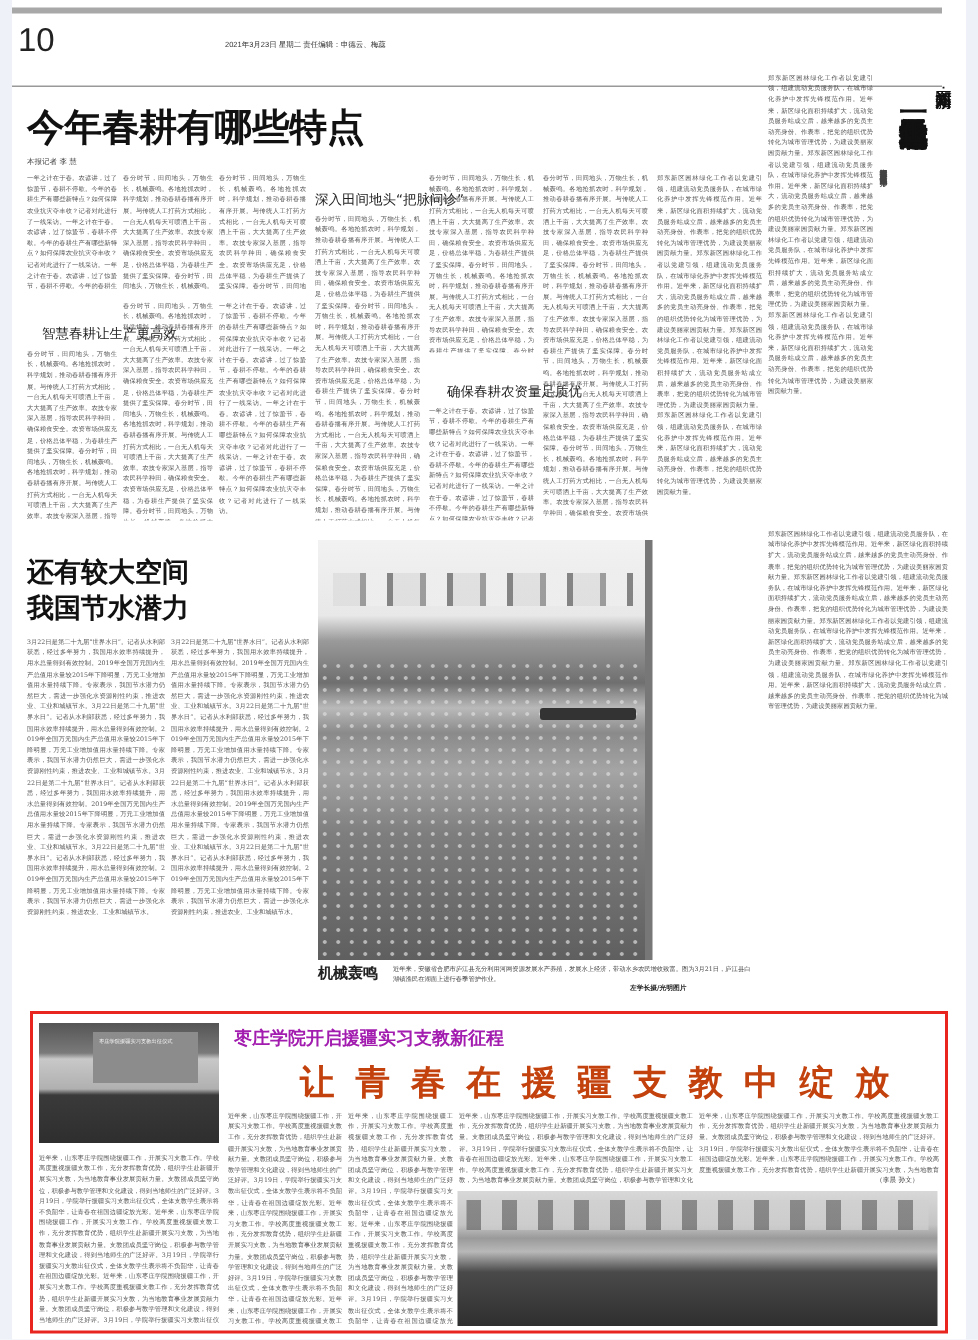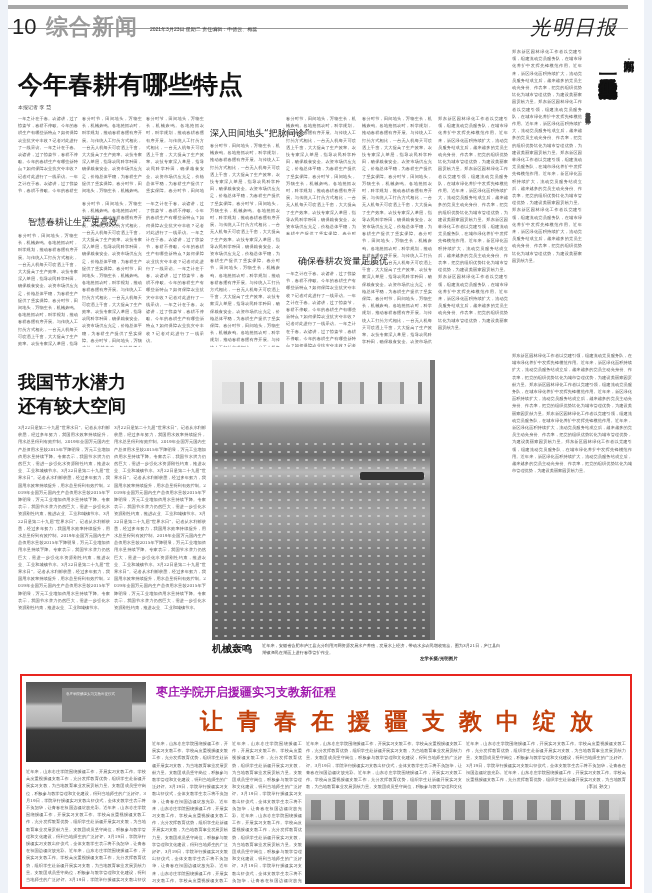--- a/index.html
+++ b/index.html
@@ -1,20 +1,20 @@
 <!DOCTYPE html>
 <html><head>
 <meta charset="utf-8">
 <style>
   * { box-sizing: border-box; margin: 0; padding: 0; }
   html, body { width: 652px; height: 893px; background: #eef2f8; overflow: hidden; }
   body { font-family: "DejaVu Serif", serif; color: #222; position: relative; }
   .page { position: absolute; left: 8px; top: 0; width: 636px; height: 893px; background: #fff; }
   .topbar { position: absolute; left: 8px; top: 5px; width: 620px; height: 4px; background: #a8a8a8; }
-  .hdr { position: absolute; left: 8px; top: 10px; width: 620px; height: 19px; border-bottom: 1px solid #999; }
+  .hdr { position: absolute; left: 8px; top: 10px; width: 620px; height: 48px; border-bottom: 1px solid #999; }
   .hdr .num { position: absolute; left: 4px; top: 4px; font-family: "Liberation Sans", sans-serif; font-size: 22px; color: #222; }
   .hdr .sec { position: absolute; left: 38px; top: 2px; font-size: 22px; font-weight: bold; color: #9a9a9a; letter-spacing: 1px; }
   .hdr .meta { position: absolute; left: 142px; top: 16px; font-size: 5px; color: #333; font-family: "Liberation Sans", sans-serif; }
   .hdr .logo { position: absolute; right: 10px; top: 4px; font-size: 20px; font-style: italic; color: #222; font-family: "DejaVu Serif", serif; letter-spacing: 2px; }
   .txt { font-size: 4.2px; line-height: 7.2px; color: #555; text-align: justify; overflow: hidden; word-break: break-all; }
   .col { position: absolute; }
   .h1 { position: absolute; font-weight: bold; color: #111; font-family: "DejaVu Serif", serif; }
   .sub { position: absolute; font-weight: normal; color: #222; font-size: 9px; font-family: "DejaVu Sans", sans-serif; }
   .byline { position: absolute; font-size: 5px; color: #444; }
   .vtitle { position: absolute; writing-mode: vertical-rl; font-weight: bold; color: #111; }
@@ -43,23 +43,21 @@
   .hl-main { position: absolute; left: 200px; top: 706px; font-size: 23px; font-weight: bold; color: #c2410c; letter-spacing: 14px; }
 </style>
 </head>
 <body>
 
 <div class="page"></div>
 <div class="topbar"></div>
 
 <div class="hdr">
   <span class="num">10</span>
-  <span class="sec">综合新闻</span>
   <span class="meta">2021年3月23日  星期二  责任编辑：申德云、梅蕊</span>
-  <span class="logo">光明日报</span>
 </div>
 
 <div class="h1" style="left:18px;top:68px;font-size:25px;">今年春耕有哪些特点</div>
 <div class="byline" style="left:18px;top:104px;">本报记者  李  慧</div>
 
 <div class="col txt" style="left:18px;top:115px;width:60px;height:80px;">一年之计在于春。农谚讲，过了惊蛰节，春耕不停歇。今年的春耕生产有哪些新特点？如何保障农业抗灾夺丰收？记者对此进行了一线采访。一年之计在于春。农谚讲，过了惊蛰节，春耕不停歇。今年的春耕生产有哪些新特点？如何保障农业抗灾夺丰收？记者对此进行了一线采访。一年之计在于春。农谚讲，过了惊蛰节，春耕不停歇。今年的春耕生产有哪些新特点？如何保障农业抗灾夺丰收？记者对此进行了一线采访。一年之计在于春。农谚讲，过了惊蛰节，春耕不停歇。今年的春耕生产有哪些新特点？如何保障农业抗灾夺丰收？记者对此进行了一线采访。</div>
 <div class="col txt" style="left:82px;top:115px;width:60px;height:80px;">春分时节，田间地头，万物生长，机械轰鸣。各地抢抓农时，科学规划，推动春耕春播有序开展。与传统人工打药方式相比，一台无人机每天可喷洒上千亩，大大提高了生产效率。农技专家深入基层，指导农民科学种田，确保粮食安全。农资市场供应充足，价格总体平稳，为春耕生产提供了坚实保障。春分时节，田间地头，万物生长，机械轰鸣。各地抢抓农时，科学规划，推动春耕春播有序开展。与传统人工打药方式相比，一台无人机每天可喷洒上千亩，大大提高了生产效率。农技专家深入基层，指导农民科学种田，确保粮食安全。农资市场供应充足，价格总体平稳，为春耕生产提供了坚实保障。春分时节，田间地头，万物生长，机械轰鸣。各地抢抓农时，科学规划，推动春耕春播有序开展。与传统人工打药方式相比，一台无人机每天可喷洒上千亩，大大提高了生产效率。农技专家深入基层，指导农民科学种田，确保粮食安全。农资市场供应充足，价格总体平稳，为春耕生产提供了坚实保障。春分时节，田间地头，万物生长，机械轰鸣。各地抢抓农时，科学规划，推动春耕春播有序开展。与传统人工打药方式相比，一台无人机每天可喷洒上千亩，大大提高了生产效率。农技专家深入基层，指导农民科学种田，确保粮食安全。农资市场供应充足，价格总体平稳，为春耕生产提供了坚实保障。</div>
 <div class="col txt" style="left:146px;top:115px;width:58px;height:80px;">春分时节，田间地头，万物生长，机械轰鸣。各地抢抓农时，科学规划，推动春耕春播有序开展。与传统人工打药方式相比，一台无人机每天可喷洒上千亩，大大提高了生产效率。农技专家深入基层，指导农民科学种田，确保粮食安全。农资市场供应充足，价格总体平稳，为春耕生产提供了坚实保障。春分时节，田间地头，万物生长，机械轰鸣。各地抢抓农时，科学规划，推动春耕春播有序开展。与传统人工打药方式相比，一台无人机每天可喷洒上千亩，大大提高了生产效率。农技专家深入基层，指导农民科学种田，确保粮食安全。农资市场供应充足，价格总体平稳，为春耕生产提供了坚实保障。春分时节，田间地头，万物生长，机械轰鸣。各地抢抓农时，科学规划，推动春耕春播有序开展。与传统人工打药方式相比，一台无人机每天可喷洒上千亩，大大提高了生产效率。农技专家深入基层，指导农民科学种田，确保粮食安全。农资市场供应充足，价格总体平稳，为春耕生产提供了坚实保障。春分时节，田间地头，万物生长，机械轰鸣。各地抢抓农时，科学规划，推动春耕春播有序开展。与传统人工打药方式相比，一台无人机每天可喷洒上千亩，大大提高了生产效率。农技专家深入基层，指导农民科学种田，确保粮食安全。农资市场供应充足，价格总体平稳，为春耕生产提供了坚实保障。</div>
 
 <div class="sub" style="left:28px;top:216px;">智慧春耕让生产更高效</div>
@@ -75,22 +73,22 @@
 <div class="col txt" style="left:362px;top:115px;width:70px;height:232px;">春分时节，田间地头，万物生长，机械轰鸣。各地抢抓农时，科学规划，推动春耕春播有序开展。与传统人工打药方式相比，一台无人机每天可喷洒上千亩，大大提高了生产效率。农技专家深入基层，指导农民科学种田，确保粮食安全。农资市场供应充足，价格总体平稳，为春耕生产提供了坚实保障。春分时节，田间地头，万物生长，机械轰鸣。各地抢抓农时，科学规划，推动春耕春播有序开展。与传统人工打药方式相比，一台无人机每天可喷洒上千亩，大大提高了生产效率。农技专家深入基层，指导农民科学种田，确保粮食安全。农资市场供应充足，价格总体平稳，为春耕生产提供了坚实保障。春分时节，田间地头，万物生长，机械轰鸣。各地抢抓农时，科学规划，推动春耕春播有序开展。与传统人工打药方式相比，一台无人机每天可喷洒上千亩，大大提高了生产效率。农技专家深入基层，指导农民科学种田，确保粮食安全。农资市场供应充足，价格总体平稳，为春耕生产提供了坚实保障。春分时节，田间地头，万物生长，机械轰鸣。各地抢抓农时，科学规划，推动春耕春播有序开展。与传统人工打药方式相比，一台无人机每天可喷洒上千亩，大大提高了生产效率。农技专家深入基层，指导农民科学种田，确保粮食安全。农资市场供应充足，价格总体平稳，为春耕生产提供了坚实保障。</div>
 <div class="col txt" style="left:438px;top:115px;width:70px;height:232px;">郑东新区园林绿化工作者以党建引领，组建流动党员服务队，在城市绿化养护中发挥先锋模范作用。近年来，新区绿化面积持续扩大，流动党员服务站成立后，越来越多的党员主动亮身份、作表率，把党的组织优势转化为城市管理优势，为建设美丽家园贡献力量。郑东新区园林绿化工作者以党建引领，组建流动党员服务队，在城市绿化养护中发挥先锋模范作用。近年来，新区绿化面积持续扩大，流动党员服务站成立后，越来越多的党员主动亮身份、作表率，把党的组织优势转化为城市管理优势，为建设美丽家园贡献力量。郑东新区园林绿化工作者以党建引领，组建流动党员服务队，在城市绿化养护中发挥先锋模范作用。近年来，新区绿化面积持续扩大，流动党员服务站成立后，越来越多的党员主动亮身份、作表率，把党的组织优势转化为城市管理优势，为建设美丽家园贡献力量。郑东新区园林绿化工作者以党建引领，组建流动党员服务队，在城市绿化养护中发挥先锋模范作用。近年来，新区绿化面积持续扩大，流动党员服务站成立后，越来越多的党员主动亮身份、作表率，把党的组织优势转化为城市管理优势，为建设美丽家园贡献力量。</div>
 
 <div class="col txt" style="left:512px;top:48px;width:70px;height:300px;">郑东新区园林绿化工作者以党建引领，组建流动党员服务队，在城市绿化养护中发挥先锋模范作用。近年来，新区绿化面积持续扩大，流动党员服务站成立后，越来越多的党员主动亮身份、作表率，把党的组织优势转化为城市管理优势，为建设美丽家园贡献力量。郑东新区园林绿化工作者以党建引领，组建流动党员服务队，在城市绿化养护中发挥先锋模范作用。近年来，新区绿化面积持续扩大，流动党员服务站成立后，越来越多的党员主动亮身份、作表率，把党的组织优势转化为城市管理优势，为建设美丽家园贡献力量。郑东新区园林绿化工作者以党建引领，组建流动党员服务队，在城市绿化养护中发挥先锋模范作用。近年来，新区绿化面积持续扩大，流动党员服务站成立后，越来越多的党员主动亮身份、作表率，把党的组织优势转化为城市管理优势，为建设美丽家园贡献力量。郑东新区园林绿化工作者以党建引领，组建流动党员服务队，在城市绿化养护中发挥先锋模范作用。近年来，新区绿化面积持续扩大，流动党员服务站成立后，越来越多的党员主动亮身份、作表率，把党的组织优势转化为城市管理优势，为建设美丽家园贡献力量。</div>
 <div class="vtitle" style="left:620px;top:52px;font-size:11px;font-weight:normal;">河南郑州郑东新区：</div>
 <div class="vtitle" style="left:597px;top:64px;font-size:19px;line-height:24px;">这里活跃着一批流动党员绿化工</div>
 <div class="vtitle" style="left:585px;top:108px;font-size:5px;color:#444;">本报记者  王胜昔  尚杰  本报通讯员  牛帅</div>
 <div class="col txt" style="left:512px;top:352px;width:120px;height:292px;">郑东新区园林绿化工作者以党建引领，组建流动党员服务队，在城市绿化养护中发挥先锋模范作用。近年来，新区绿化面积持续扩大，流动党员服务站成立后，越来越多的党员主动亮身份、作表率，把党的组织优势转化为城市管理优势，为建设美丽家园贡献力量。郑东新区园林绿化工作者以党建引领，组建流动党员服务队，在城市绿化养护中发挥先锋模范作用。近年来，新区绿化面积持续扩大，流动党员服务站成立后，越来越多的党员主动亮身份、作表率，把党的组织优势转化为城市管理优势，为建设美丽家园贡献力量。郑东新区园林绿化工作者以党建引领，组建流动党员服务队，在城市绿化养护中发挥先锋模范作用。近年来，新区绿化面积持续扩大，流动党员服务站成立后，越来越多的党员主动亮身份、作表率，把党的组织优势转化为城市管理优势，为建设美丽家园贡献力量。郑东新区园林绿化工作者以党建引领，组建流动党员服务队，在城市绿化养护中发挥先锋模范作用。近年来，新区绿化面积持续扩大，流动党员服务站成立后，越来越多的党员主动亮身份、作表率，把党的组织优势转化为城市管理优势，为建设美丽家园贡献力量。</div>
 
 <div class="h1" style="left:18px;top:370px;font-size:18px;line-height:24px;">
+  <div>还有较大空间</div>
   <div>我国节水潜力</div>
-  <div>还有较大空间</div>
 </div>
 <div class="col txt" style="left:18px;top:424px;width:92px;height:220px;">3月22日是第二十九届“世界水日”。记者从水利部获悉，经过多年努力，我国用水效率持续提升，用水总量得到有效控制。2019年全国万元国内生产总值用水量较2015年下降明显，万元工业增加值用水量持续下降。专家表示，我国节水潜力仍然巨大，需进一步强化水资源刚性约束，推进农业、工业和城镇节水。3月22日是第二十九届“世界水日”。记者从水利部获悉，经过多年努力，我国用水效率持续提升，用水总量得到有效控制。2019年全国万元国内生产总值用水量较2015年下降明显，万元工业增加值用水量持续下降。专家表示，我国节水潜力仍然巨大，需进一步强化水资源刚性约束，推进农业、工业和城镇节水。3月22日是第二十九届“世界水日”。记者从水利部获悉，经过多年努力，我国用水效率持续提升，用水总量得到有效控制。2019年全国万元国内生产总值用水量较2015年下降明显，万元工业增加值用水量持续下降。专家表示，我国节水潜力仍然巨大，需进一步强化水资源刚性约束，推进农业、工业和城镇节水。3月22日是第二十九届“世界水日”。记者从水利部获悉，经过多年努力，我国用水效率持续提升，用水总量得到有效控制。2019年全国万元国内生产总值用水量较2015年下降明显，万元工业增加值用水量持续下降。专家表示，我国节水潜力仍然巨大，需进一步强化水资源刚性约束，推进农业、工业和城镇节水。</div>
 <div class="col txt" style="left:114px;top:424px;width:92px;height:220px;">3月22日是第二十九届“世界水日”。记者从水利部获悉，经过多年努力，我国用水效率持续提升，用水总量得到有效控制。2019年全国万元国内生产总值用水量较2015年下降明显，万元工业增加值用水量持续下降。专家表示，我国节水潜力仍然巨大，需进一步强化水资源刚性约束，推进农业、工业和城镇节水。3月22日是第二十九届“世界水日”。记者从水利部获悉，经过多年努力，我国用水效率持续提升，用水总量得到有效控制。2019年全国万元国内生产总值用水量较2015年下降明显，万元工业增加值用水量持续下降。专家表示，我国节水潜力仍然巨大，需进一步强化水资源刚性约束，推进农业、工业和城镇节水。3月22日是第二十九届“世界水日”。记者从水利部获悉，经过多年努力，我国用水效率持续提升，用水总量得到有效控制。2019年全国万元国内生产总值用水量较2015年下降明显，万元工业增加值用水量持续下降。专家表示，我国节水潜力仍然巨大，需进一步强化水资源刚性约束，推进农业、工业和城镇节水。3月22日是第二十九届“世界水日”。记者从水利部获悉，经过多年努力，我国用水效率持续提升，用水总量得到有效控制。2019年全国万元国内生产总值用水量较2015年下降明显，万元工业增加值用水量持续下降。专家表示，我国节水潜力仍然巨大，需进一步强化水资源刚性约束，推进农业、工业和城镇节水。</div>
 
 <div class="photo-water">
   <div class="houses"></div>
   <div class="dots"></div>
   <div class="boat"></div>
 </div>
 <div class="photo-canal"></div>

